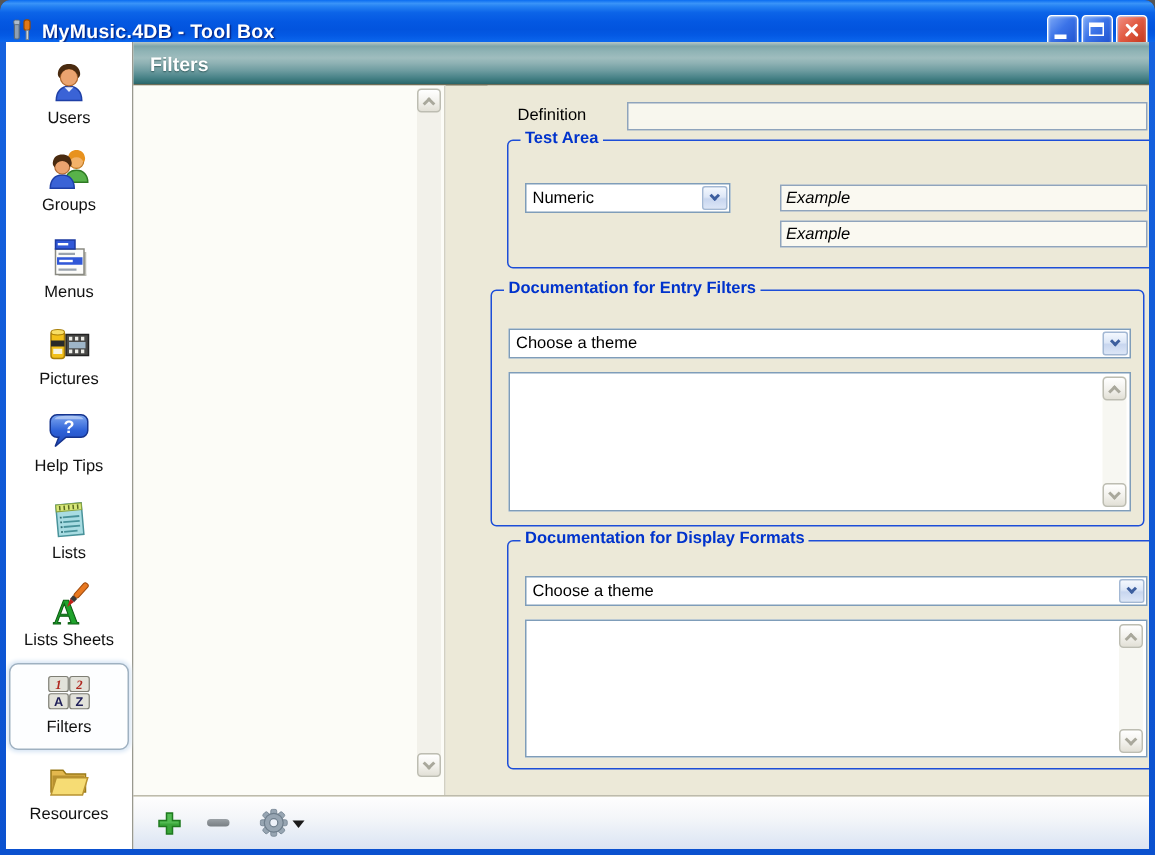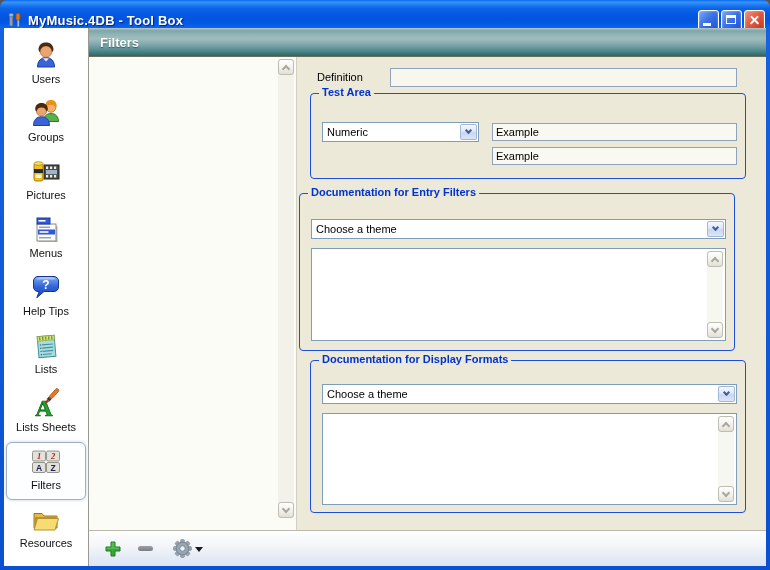--- a/index.html
+++ b/index.html
@@ -56,21 +56,21 @@
 
   
   .content { flex:1; display:flex; flex-direction:column; min-width:0; }
   .header-bar {
     height:29px; flex:0 0 auto; display:flex; align-items:center; padding-left:11px;
     background:linear-gradient(180deg,#B7C8C8 0%,#7FA5A8 10%,#8FB3B5 22%,#9FBDBE 38%,#8FB2B4 50%,#6E9CA0 68%,#4A8489 84%,#316F73 96%,#2A6468 100%);
     border-bottom:1px solid #6E6E58;
   }
   .header-title { color:#fff; font-weight:bold; font-size:13px; text-shadow:0 1px 1px rgba(10,50,50,.6); }
 
-  .content-body { flex:1; display:flex; min-height:0; }
+  .content-body { flex:1; display:flex; min-height:0;gap:28px; }
 
   
   .list-panel {
     width:208px; flex:0 0 auto; position:relative;
     background:#FCFCF7; border-right:1px solid #D2D0C2;
   }
   .list-sb {
     position:absolute; top:2px; right:2px; bottom:12px; width:16px;
     background:#F2F1EA; border-radius:2px;
   }
@@ -100,32 +100,32 @@
   .gb-entry   { left:2px; top:136px; width:436px; height:158px; }
   .gb-display { left:13px; top:303px; width:436px; height:153px; }
   .legend {
     position:absolute; top:-8px; left:8px; background:#ECE9D8; padding:0 3px;
     color:#0033CC; font-weight:bold; font-size:11px; white-space:nowrap;
   }
   .combo {
     position:absolute; height:20px; background:#fff; border:1px solid #7F9DB9;
     display:flex; align-items:center;
   }
-  .combo-numeric { left:11px; top:28px; width:157px; }
+  .combo-numeric { left:11px; top:28px; width:137px; }
   .combo-theme-entry   { left:11px; top:25px; width:415px; }
   .combo-theme-display { left:11px; top:23px; width:415px; }
   .combo-text { flex:1; padding-left:4px; color:#000; white-space:nowrap; overflow:hidden; }
   .combo-btn {
     width:17px; height:16px; margin:1px; flex:0 0 auto;
     background:linear-gradient(180deg,#F4F8FE 0%,#DDE7F7 45%,#C8D6EF 55%,#DCE6F7 100%);
     border:1px solid #A3B8D4; border-radius:2px;
     display:flex; align-items:flex-start; justify-content:center;
   }
   .combo-chev { width:5px; height:5px; border-right:2px solid #3C5E9E; border-bottom:2px solid #3C5E9E; transform:rotate(45deg); margin-top:3px; }
-  .ex-field { left:181px; width:245px; height:18px; background:#FAF9F1; }
+  .ex-field { left:181px; width:245px; height:18px; background:#FAF9F1;font-style:italic; }
   .ex-1 { top:29px; } .ex-2 { top:53px; }
   .textarea {
     position:absolute; background:#FFFFFF; border:1px solid #7F9DB9;
   }
   .ta-entry   { left:11px; top:54px; width:415px; height:93px; }
   .ta-display { left:11px; top:52px; width:415px; height:92px; }
   .ta-content { position:absolute; inset:2px 20px 2px 3px; color:#000; }
   .ta-sb { position:absolute; top:2px; right:2px; bottom:2px; width:16px; background:#F7F7F2; border-radius:2px; }
 
   
@@ -185,53 +185,53 @@
       <div class="side-item">
         <svg class="side-icon" viewBox="0 0 32 32">
           <circle cx="21" cy="9.5" r="4.8" fill="#F2B269" stroke="#C07820" stroke-width="0.8"></circle>
           <path d="M16.4 10a4.9 4.9 0 0 1 9.2 0c.8-.4 1.3-1.7 1.1-2.9C26.1 3.3 23.7 2 21 2s-5.1 1.3-5.7 5.1c-.2 1.2.3 2.5 1.1 2.9z" fill="#E8921E"></path>
           <path d="M13.5 23.5c0-5 3-8 7.5-8s7.5 3 7.5 8z" fill="#58B24A" stroke="#2E7A24"></path>
           <path d="M3.5 27.5c0-5.5 3.2-8.8 8-8.8s8 3.3 8 8.8z" fill="#3A63D6" stroke="#1E3FA6"></path>
           <circle cx="11.5" cy="13" r="5" fill="#EBA46F" stroke="#B06A30" stroke-width="0.8"></circle>
           <path d="M6.5 13.5a5.1 5.1 0 0 1 10 0c.9-.5 1.5-1.9 1.3-3.1C17.2 6.3 14.7 5 11.5 5S5.8 6.3 5.2 10.4c-.2 1.2.4 2.6 1.3 3.1z" fill="#4A2B10"></path>
         </svg>
         <div class="side-label">Groups</div>
+      </div>
+
+      <div class="side-item">
+        <svg class="side-icon" viewBox="0 0 32 32">
+          <rect x="26" y="12" width="1.5" height="16" fill="#BDBDB4"></rect>
+          <rect x="9" y="26.5" width="18.5" height="1.5" fill="#BDBDB4"></rect>
+          <rect x="7" y="10" width="19" height="17" fill="#FCFCFA" stroke="#8A8A82"></rect>
+          <rect x="7" y="4" width="13" height="6" fill="#3158D8" stroke="#1C3AA0"></rect>
+          <rect x="8.5" y="6" width="7" height="1.6" fill="#fff"></rect>
+          <rect x="9" y="12.5" width="11" height="1.5" fill="#9AA3AD"></rect>
+          <rect x="8" y="15.5" width="17" height="5" fill="#3158D8"></rect>
+          <rect x="9.5" y="17.2" width="9" height="1.6" fill="#fff"></rect>
+          <rect x="9" y="23" width="12" height="1.5" fill="#9AA3AD"></rect>
+        </svg>
+        <div class="side-label">Menus</div>
       </div>
 
       <div class="side-item">
         <svg class="side-icon" viewBox="0 0 32 32">
           <rect x="14" y="9" width="15" height="14" fill="#4A4A48" stroke="#222"></rect>
           <rect x="16" y="10.5" width="2.2" height="2.5" fill="#EDEDE8"></rect>
             <rect x="20" y="10.5" width="2.2" height="2.5" fill="#EDEDE8"></rect>
             <rect x="24" y="10.5" width="2.2" height="2.5" fill="#EDEDE8"></rect>
           <rect x="16" y="19" width="2.2" height="2.5" fill="#EDEDE8"></rect>
             <rect x="20" y="19" width="2.2" height="2.5" fill="#EDEDE8"></rect>
             <rect x="24" y="19" width="2.2" height="2.5" fill="#EDEDE8"></rect>
           <rect x="16" y="14" width="11" height="4.2" fill="#9FB6C8"></rect>
           <rect x="4" y="7" width="9" height="18" rx="2" fill="#F2C01A" stroke="#A87E08"></rect>
           <ellipse cx="8.5" cy="7.5" rx="4.5" ry="1.8" fill="#F8DE66" stroke="#A87E08" stroke-width="0.7"></ellipse>
           <rect x="4" y="13" width="9" height="4" fill="#2A2A28"></rect>
           <rect x="5.5" y="18.5" width="6" height="3.5" fill="#F8F4E0"></rect>
         </svg>
         <div class="side-label">Pictures</div>
-      </div>
-
-      <div class="side-item">
-        <svg class="side-icon" viewBox="0 0 32 32">
-          <rect x="26" y="12" width="1.5" height="16" fill="#BDBDB4"></rect>
-          <rect x="9" y="26.5" width="18.5" height="1.5" fill="#BDBDB4"></rect>
-          <rect x="7" y="10" width="19" height="17" fill="#FCFCFA" stroke="#8A8A82"></rect>
-          <rect x="7" y="4" width="13" height="6" fill="#3158D8" stroke="#1C3AA0"></rect>
-          <rect x="8.5" y="6" width="7" height="1.6" fill="#fff"></rect>
-          <rect x="9" y="12.5" width="11" height="1.5" fill="#9AA3AD"></rect>
-          <rect x="8" y="15.5" width="17" height="5" fill="#3158D8"></rect>
-          <rect x="9.5" y="17.2" width="9" height="1.6" fill="#fff"></rect>
-          <rect x="9" y="23" width="12" height="1.5" fill="#9AA3AD"></rect>
-        </svg>
-        <div class="side-label">Menus</div>
       </div>
 
       <div class="side-item">
         <svg class="side-icon" viewBox="0 0 32 32">
           <defs>
             <linearGradient id="ht-g" x1="0" y1="0" x2="0" y2="1">
               <stop offset="0" stop-color="#7FA8F0"></stop>
                 <stop offset="0.5" stop-color="#2E62D8"></stop>
                 <stop offset="1" stop-color="#1E46B8"></stop>
             </linearGradient>

